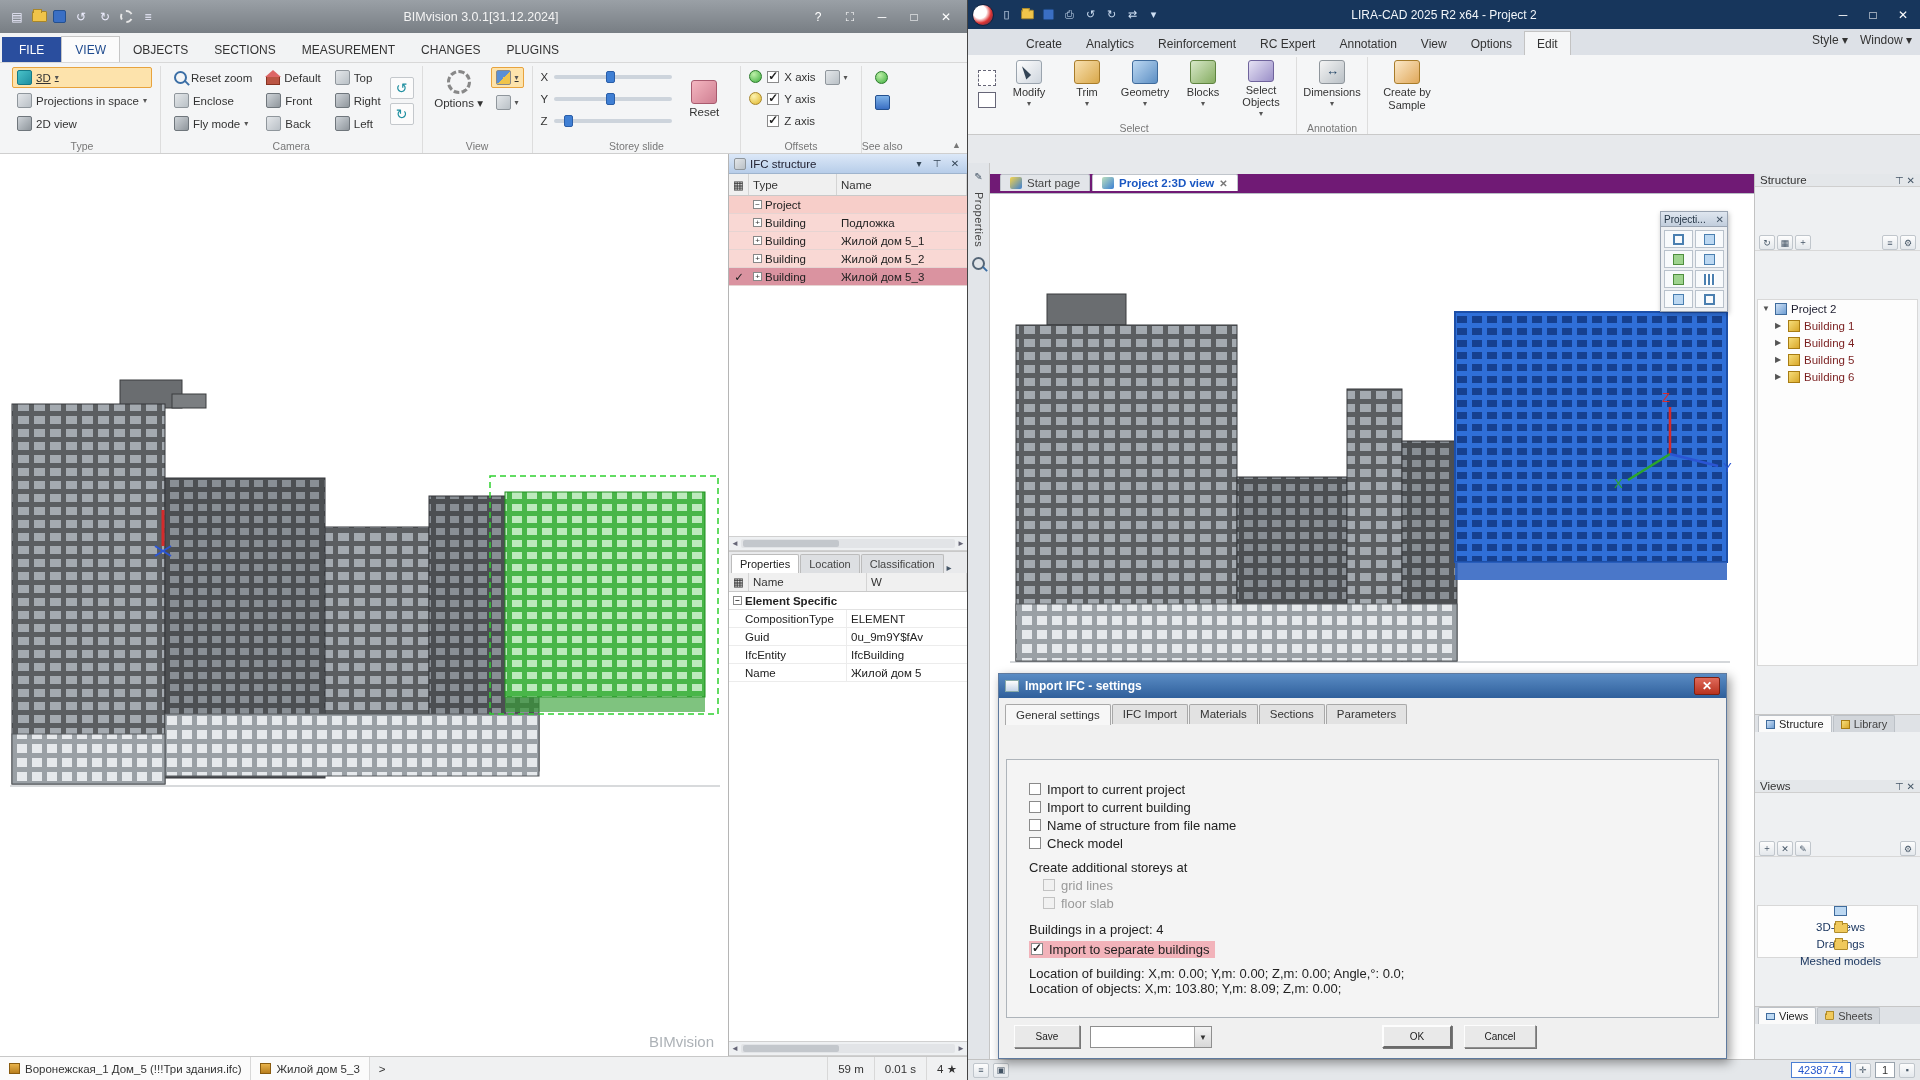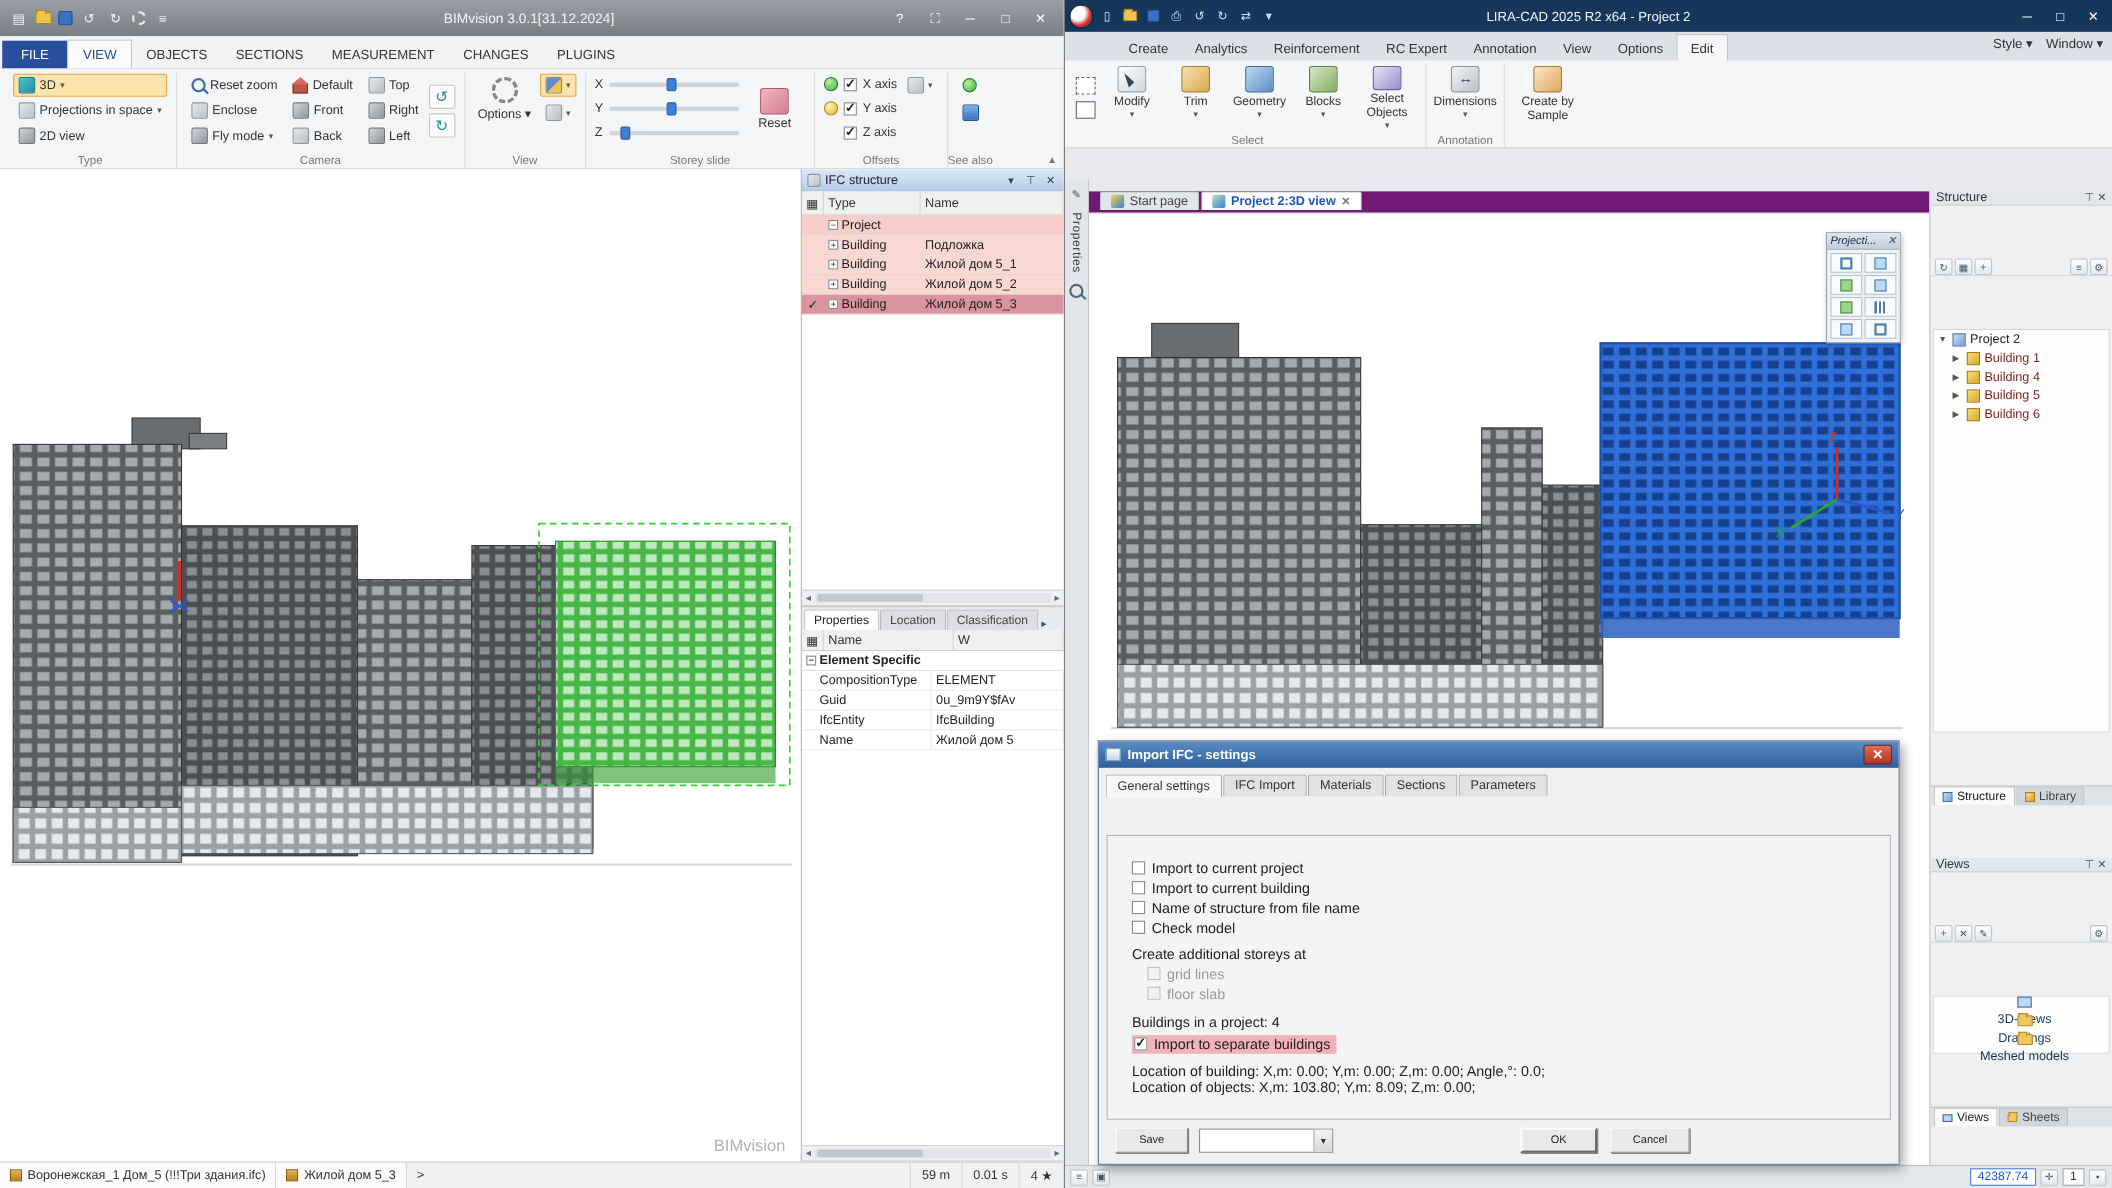--- a/index.html
+++ b/index.html
@@ -19,21 +19,21 @@
   .bim-menu{height:30px;background:#f2f3f4;display:flex;align-items:flex-end;padding-left:2px;border-bottom:1px solid #d8d8d8;}
   .mi{padding:6px 13px 5px;font-size:12px;color:#333;}
   .mi.file{background:#2a4e9e;color:#fff;padding:6px 17px 5px;}
   .mi.active{background:#fbfbfb;border:1px solid #c6c6c6;border-bottom:none;color:#1e4a8e;}
   .bim-ribbon{height:91px;background:#f4f5f6;border-bottom:1px solid #cfcfcf;display:flex;padding:3px 4px 0 4px;position:relative;}
   .rg{display:flex;flex-direction:column;position:relative;padding:1px 8px 14px 8px;border-right:1px solid #ddd;}
   .rg-label{position:absolute;bottom:1px;left:0;right:0;text-align:center;font-size:10.5px;color:#777;}
   .rcol{display:flex;flex-direction:column;gap:2px;}
   .rrow{display:flex;gap:4px;}
   .sbtn{display:flex;align-items:center;gap:4px;font-size:11.5px;color:#333;padding:1px 4px;height:21px;border:1px solid transparent;border-radius:2px;white-space:nowrap;}
-  .sbtn.sel{background:#fde3ac;border-color:#e8a33d;}
+  .sbtn.sel{background:#fde3ac;border-color:#e8a33d;text-decoration:underline;}
   .sbtn .dd{font-size:8px;color:#555;}
   .icbox{width:15px;height:15px;border-radius:2px;flex:0 0 auto;}
   .cube-teal{background:linear-gradient(135deg,#49c2c9,#1f8fa0);border:1px solid #157a87;}
   .cube-gray{background:linear-gradient(135deg,#cfd4d9,#8f969c);border:1px solid #6f767c;}
   .cube-dim{background:linear-gradient(135deg,#e4e7ea,#b9c0c6);border:1px solid #8f969c;}
   .ic-mag{width:13px;height:13px;border:2px solid #3a6ea5;border-radius:50%;position:relative;flex:0 0 auto;}
   .ic-mag::after{content:"";position:absolute;width:6px;height:2px;background:#3a6ea5;right:-5px;bottom:-2px;transform:rotate(45deg);}
   .ic-home{width:14px;height:9px;background:#b54;border:1px solid #832;position:relative;margin-top:5px;flex:0 0 auto;}
   .ic-home::before{content:"";position:absolute;left:-2px;top:-7px;border-left:8px solid transparent;border-right:8px solid transparent;border-bottom:7px solid #d66;}
   .rotbtn{width:24px;height:22px;border:1px solid #c4c8cc;border-radius:2px;background:#fbfbfb;color:#1f8fa0;font-size:14px;display:flex;align-items:center;justify-content:center;}
@@ -125,21 +125,21 @@
   .lstrip{position:absolute;left:0;top:163px;width:22px;bottom:21px;background:#e2e5e9;border-right:1px solid #c6c6c6;display:flex;flex-direction:column;align-items:center;padding-top:8px;gap:10px;}
   .vlabel{writing-mode:vertical-rl;font-size:11px;color:#444;letter-spacing:.5px;}
   .dtabs{position:absolute;left:22px;top:174px;right:166px;height:20px;background:#701a75;display:flex;align-items:flex-start;padding-left:10px;gap:2px;border-bottom:1px solid #b9bec5;}
   .dtab{display:flex;align-items:center;gap:5px;padding:2px 9px 2px;font-size:11.5px;color:#444;background:#e2e5e9;border:1px solid #c0c5cb;border-bottom:none;border-radius:2px 2px 0 0;}
   .dtab.active{background:#fff;color:#1a57c2;font-weight:bold;}
   .dtab .tic{width:12px;height:12px;border-radius:2px;}
   .tic.start{background:linear-gradient(135deg,#f6d34a,#3a7fd4);}
   .tic.proj{background:linear-gradient(135deg,#bde0bd,#3a7fd4);}
   .lview{position:absolute;left:22px;top:194px;right:166px;bottom:21px;background:#fff;overflow:hidden;}
   .palette{position:absolute;left:692px;top:211px;width:68px;background:#eef0f3;border:1px solid #9aa4b2;box-shadow:1px 2px 5px rgba(0,0,0,.25);font-size:10px;z-index:5;}
-  .pal-t{height:15px;background:linear-gradient(#dfe6ef,#c2cedd);display:flex;align-items:center;padding:0 3px;color:#234;border-bottom:1px solid #9aa4b2;font-style:italic;}
+  .pal-t{height:15px;background:linear-gradient(#dfe6ef,#c2cedd);display:flex;align-items:center;padding:0 3px;color:#234;border-bottom:1px solid #9aa4b2;}
   .pal-grid{display:grid;grid-template-columns:1fr 1fr;gap:2px;padding:3px;}
   .pal-c{height:18px;border:1px solid #b9c2cc;background:#f8fafc;display:flex;align-items:center;justify-content:center;}
   .pal-g{width:11px;height:11px;}
   .pg-a{border:2px solid #4a7fb0;}
   .pg-b{background:#bcd8f2;border:1px solid #4a7fb0;}
   .pg-c{background:#9fd48f;border:1px solid #4f8f3f;}
   .pg-d{background:repeating-linear-gradient(90deg,#4a7fb0 0 2px,#fff 2px 4px);}
 
   
   .sidebar{position:absolute;right:0;top:174px;width:166px;bottom:21px;background:#eef0f2;border-left:1px solid #c2c2c2;display:flex;flex-direction:column;font-size:11.5px;gap:48px;}

